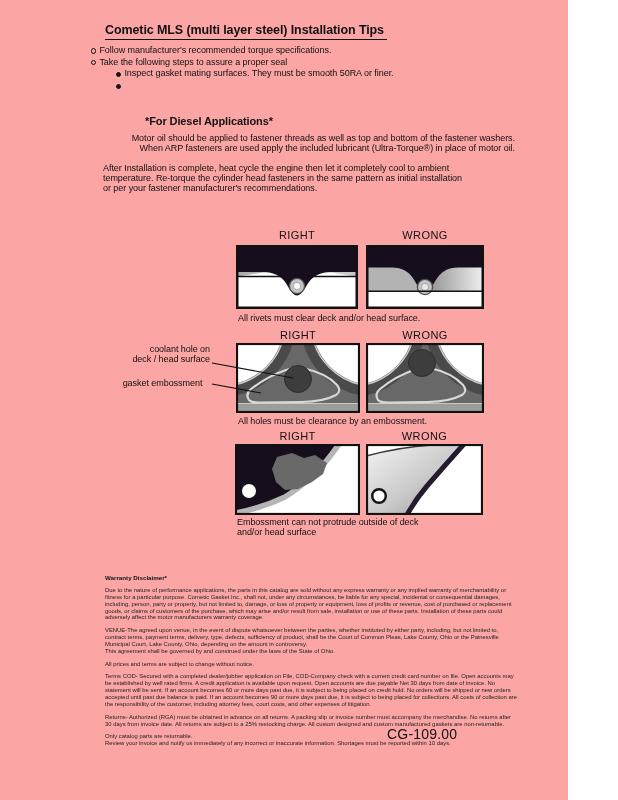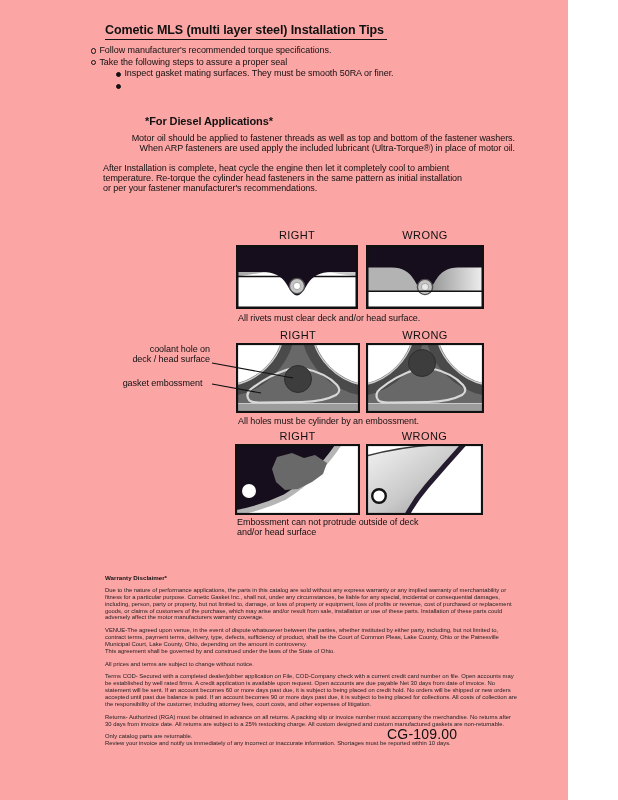--- a/index.html
+++ b/index.html
@@ -132,21 +132,21 @@
     <path d="M12,57 Q8,51 14,46 Q30,33 48,27 Q58,23.5 66,25.5 Q86,30 97,42 Q102,48 96,52 Q84,58.5 62,59 L22,59.5 Q14,59.5 12,57 Z" fill="none" stroke="#d8d8d8" stroke-width="2.2"></path>
     <circle cx="56" cy="20" r="13.5" fill="#3d3d3d" stroke="#2e2e2e" stroke-width="1"></circle>
     <rect x="1" y="1" width="116" height="68" fill="none" stroke="#111" stroke-width="2.2"></rect>
   </svg>
 
   <svg class="leader" width="95" height="45" viewBox="0 0 95 45">
     <line x1="7" y1="8" x2="88" y2="23" stroke="#111" stroke-width="1.1"></line>
     <line x1="7" y1="29" x2="56" y2="38" stroke="#111" stroke-width="1.1"></line>
   </svg>
 
-  <div class="cap" style="left:238px;top:416px;">All holes must be cylinder by an embossment.</div>
+  <div class="cap" style="left:238px;top:416px;">All holes must be clearance by an embossment.</div>
 
   <div class="fig-label" style="left:235px;top:430px;width:125px;">RIGHT</div>
   <div class="fig-label" style="left:366px;top:430px;width:117px;">WRONG</div>
 
   <svg class="fig" style="left:235px;top:444px;" width="125" height="71" viewBox="0 0 125 71">
     <rect x="0" y="0" width="125" height="71" fill="#ffffff"></rect>
     <path d="M0,0 H104 Q82,33 50,53 Q27,64 0,69 Z" fill="#160e1c"></path>
     <path d="M104,0 Q82,33 50,53 Q27,64 0,69" fill="none" stroke="#b5b5b5" stroke-width="5.5"></path>
     <path d="M42,13 L57,9 L69,14 L80,11 L92,19 L88,30 L77,38 L63,45 L50,46 L41,38 L37,25 Z" fill="#696969"></path>
     <circle cx="14" cy="47" r="7" fill="#ffffff"></circle>

